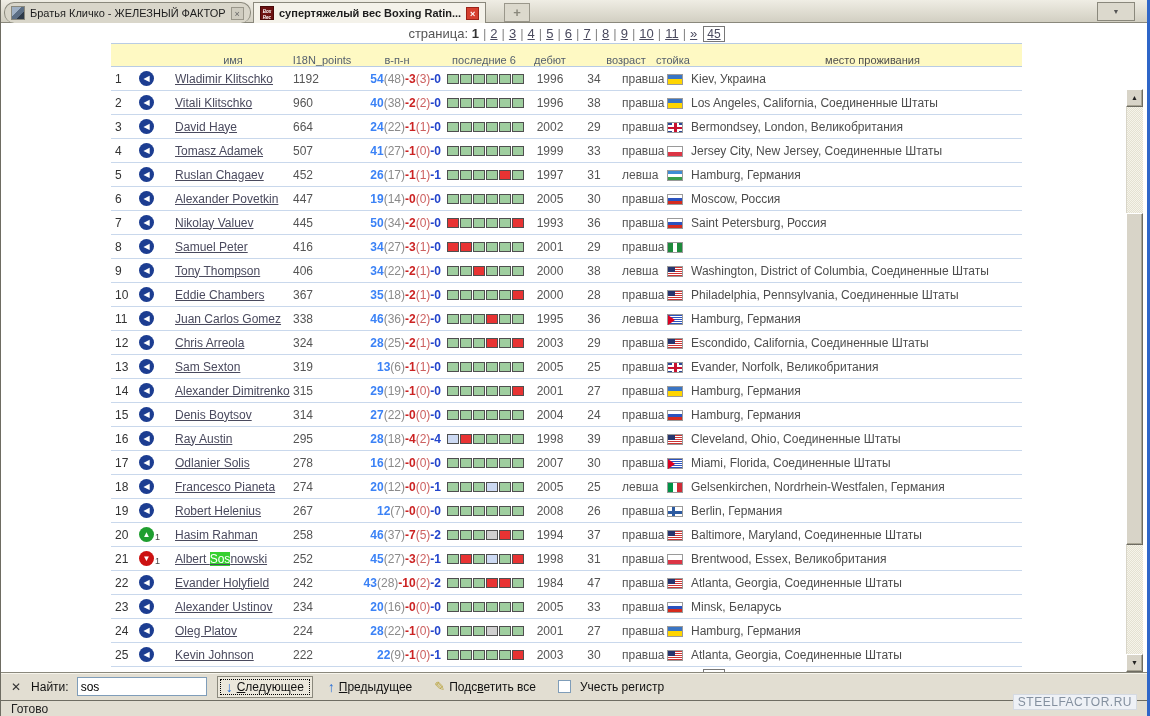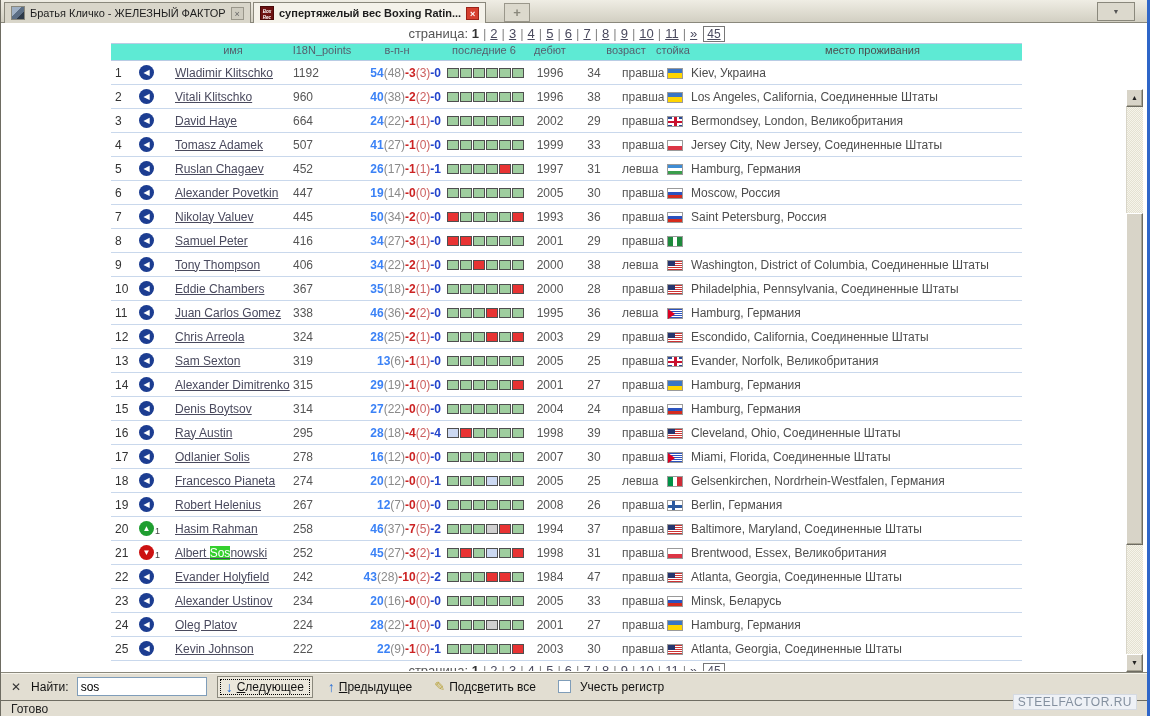--- a/index.html
+++ b/index.html
@@ -29,21 +29,21 @@
   .content { position:absolute; top:23px; left:1px; right:24px; height:649px; background:#fff; overflow:hidden; }
   .ratings { position:absolute; left:109px; top:1px; width:911px; }
 
   .pagination { height:19px; text-align:center; font-size:13px; color:#555; padding-top:2px; white-space:nowrap; }
   .pagination .sep { color:#888; margin:0 4px; }
   .pagination a.pg { color:#4a4a5e; text-decoration:underline; cursor:pointer; }
   .pagination .cur { font-weight:bold; color:#333; }
   .pagination .boxed { display:inline-block; border:1px solid #777; padding:0 3px; margin-left:6px;
     color:#4a4a5e; text-decoration:underline; font-size:12px; }
 
-  .thead { display:flex; height:18px; align-items:flex-start; background:#5eead4;
+  .thead { display:flex; height:24px; align-items:flex-end; background:#fef9c3;
     border-top:1px solid #b9cce4; border-bottom:1px solid #b9cce4; font-size:11px; color:#55606e; }
   .trow { display:flex; height:24px; align-items:center; border-bottom:1px solid #c9d8ec; font-size:12px; color:#555; }
   .c-rank { width:28px; padding-left:4px; color:#333; }
   .c-change { width:36px; }
   .c-name { width:116px; overflow:hidden; white-space:nowrap; }
   .c-points { width:62px; padding-left:2px; }
   .c-record { width:88px; text-align:right; white-space:nowrap; }
   .c-last6 { width:86px; padding-left:6px; }
   .c-debut { width:46px; text-align:center; }
   .c-age { width:42px; text-align:center; }
@@ -127,21 +127,21 @@
   .grip { position:absolute; right:0; bottom:0; width:13px; height:13px;
     background:repeating-linear-gradient(135deg,transparent 0 3px,#aaa69a 3px 4px,#fff 4px 5px); }
 </style>
 </head>
 <body>
 
 <div class="window">
 
   <div class="tabbar">
     <div id="tab-strip">
-        <div class="tab" style="left: 3px;">
+        <div class="tab" style="left: 3px; border-radius: 10px;">
           <span class="favicon fav-photo"></span>
           <span>Братья Кличко - ЖЕЛЕЗНЫЙ ФАКТОР</span>
           <span class="tab-close">×</span>
         </div>
         <div class="tab active" style="left: 252px;">
           <span class="favicon fav-boxrec">Box Rec</span>
           <span>супертяжелый вес Boxing Ratin...</span>
           <span class="tab-close">×</span>
         </div>
       </div>

